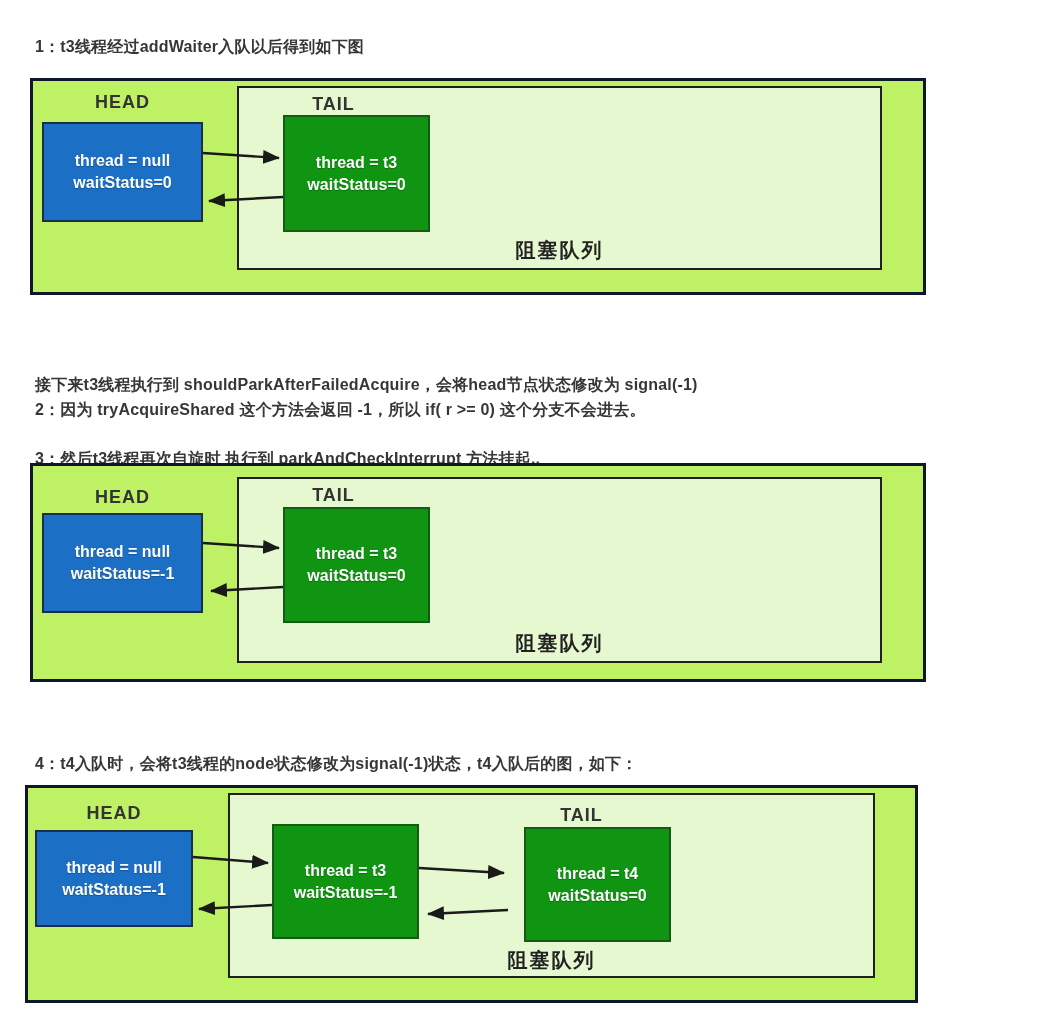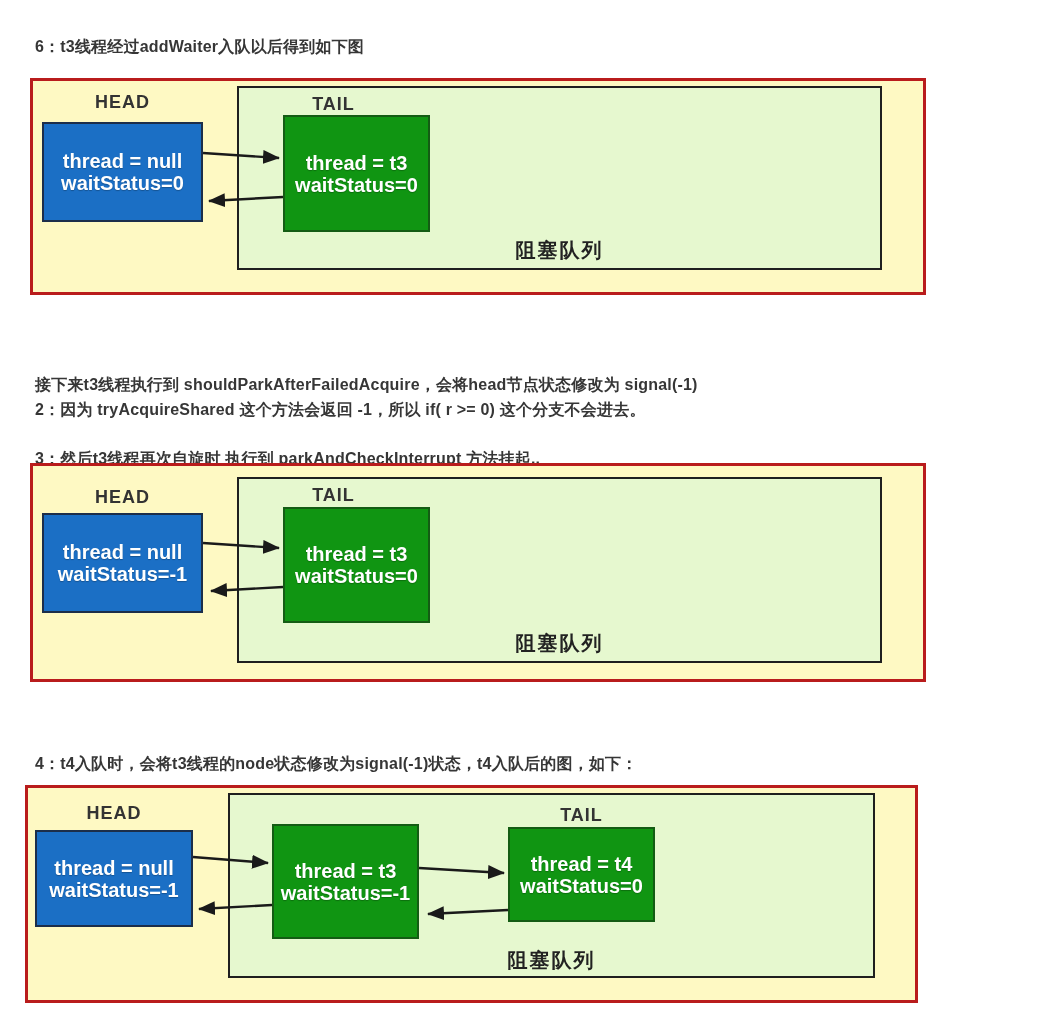--- a/index.html
+++ b/index.html
@@ -7,50 +7,50 @@
     width:1042px;height:1031px;position:relative;background:#ffffff;
     font-family:"Liberation Sans","DejaVu Sans",sans-serif;
     color:#333;overflow:hidden;
     --blue:#1b6fc5;--green:#109512;--queue-bg:#e6f8cf;--arrow:#1a1a1a;
   }
   .heading{
     position:absolute;left:35px;font-size:16px;font-weight:bold;color:#363636;
     white-space:nowrap;letter-spacing:0.2px;
   }
   .diagram{
-    position:absolute;border:3px solid #b91c1c;background:#fef9c3;box-sizing:border-box;
+    position:absolute;border:3px solid #0f172a;background:#bef264;box-sizing:border-box;
   }
   .queue-area{
     position:absolute;border:2px solid #1f1f1f;background:var(--queue-bg);box-sizing:border-box;
   }
   .node-label{
     position:absolute;text-align:center;font-size:18px;font-weight:bold;color:#333;
     letter-spacing:1px;
   }
   .node{
     position:absolute;box-sizing:border-box;display:flex;flex-direction:column;
     align-items:center;justify-content:center;z-index:2;
   }
   .head-node{background:var(--blue);border:2px solid #1c2e4a;}
   .queue-node{background:var(--green);border:2px solid #145c14;}
   .node-line{
-    font-size:20px;font-weight:bold;color:#ffffff;line-height:22px;white-space:nowrap;
+    font-size:16px;font-weight:bold;color:#ffffff;line-height:22px;white-space:nowrap;
     text-shadow:0 1px 1px rgba(0,0,0,0.25);
   }
   .queue-label{
     position:absolute;text-align:center;font-size:20px;font-weight:bold;color:#222;
     letter-spacing:2px;
   }
   svg.arrows{position:absolute;left:0;top:0;z-index:3;pointer-events:none;}
   svg.arrows line{stroke:var(--arrow);stroke-width:2.4;}
 </style>
 </head>
 <body style="--blue: #1b6fc5; --green: #109512; --queue-bg: #e6f8cf; --arrow: #1a1a1a;">
 
-<div class="heading" style="top:37px;">6：t3线程经过addWaiter入队以后得到如下图</div>
+<div class="heading" style="top:37px;">1：t3线程经过addWaiter入队以后得到如下图</div>
 <div class="heading" style="top:352px;margin-top:48px;">2：因为 tryAcquireShared 这个方法会返回 -1，所以 if( r &gt;= 0) 这个分支不会进去。</div>
 <div class="heading" style="top:375px;">接下来t3线程执行到 shouldParkAfterFailedAcquire，会将head节点状态修改为 signal(-1)</div>
 <div class="heading" style="top:449px;">3：然后t3线程再次自旋时 执行到 parkAndCheckInterrupt 方法挂起..</div>
 <div class="heading" style="top:754px;text-align:center;">4：t4入队时，会将t3线程的node状态修改为signal(-1)状态，t4入队后的图，如下：</div>
 
 <div class="diagram" style="left:30px;top:78px;width:896px;height:217px;">
   <div class="queue-area" style="left:204px;top:5px;width:645px;height:184px;"></div>
   <div class="node-label" style="left:9px;top:11px;width:161px;">HEAD</div>
   <div class="node head-node" style="left:9px;top:41px;width:161px;height:100px;">
     <div class="node-line">thread = null</div>
@@ -102,21 +102,21 @@
   <div class="node-label" style="left:7px;top:15px;width:158px;">HEAD</div>
   <div class="node head-node" style="left:7px;top:42px;width:158px;height:97px;">
     <div class="node-line">thread = null</div>
     <div class="node-line">waitStatus=-1</div>
   </div>
   <div class="node queue-node" style="left:244px;top:36px;width:147px;height:115px;">
     <div class="node-line">thread = t3</div>
     <div class="node-line">waitStatus=-1</div>
   </div>
   <div class="node-label" style="left:480px;top:17px;width:147px;">TAIL</div>
-  <div class="node queue-node" style="left:480px;top:39px;width:147px;height:95px;">
+  <div class="node queue-node" style="left:496px;top:39px;width:147px;height:115px;">
     <div class="node-line">thread = t4</div>
     <div class="node-line">waitStatus=0</div>
   </div>
   <div class="queue-label" style="left:200px;top:159px;width:647px;">阻塞队列</div>
   <svg class="arrows" width="887" height="212" viewBox="0 0 887 212">
     <defs>
       <marker id="ah3" markerUnits="userSpaceOnUse" markerWidth="18" markerHeight="14" refX="16" refY="7" orient="auto">
         <polygon points="0,0 17,7 0,14" fill="#1a1a1a"></polygon>
       </marker>
     </defs>

